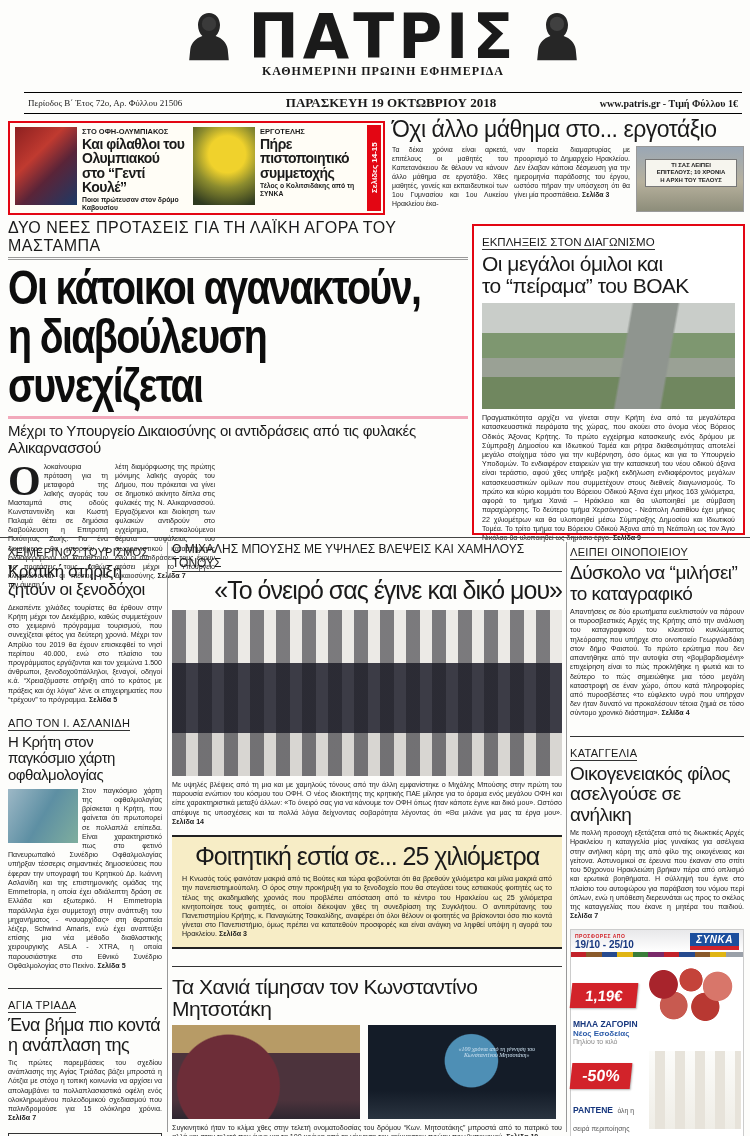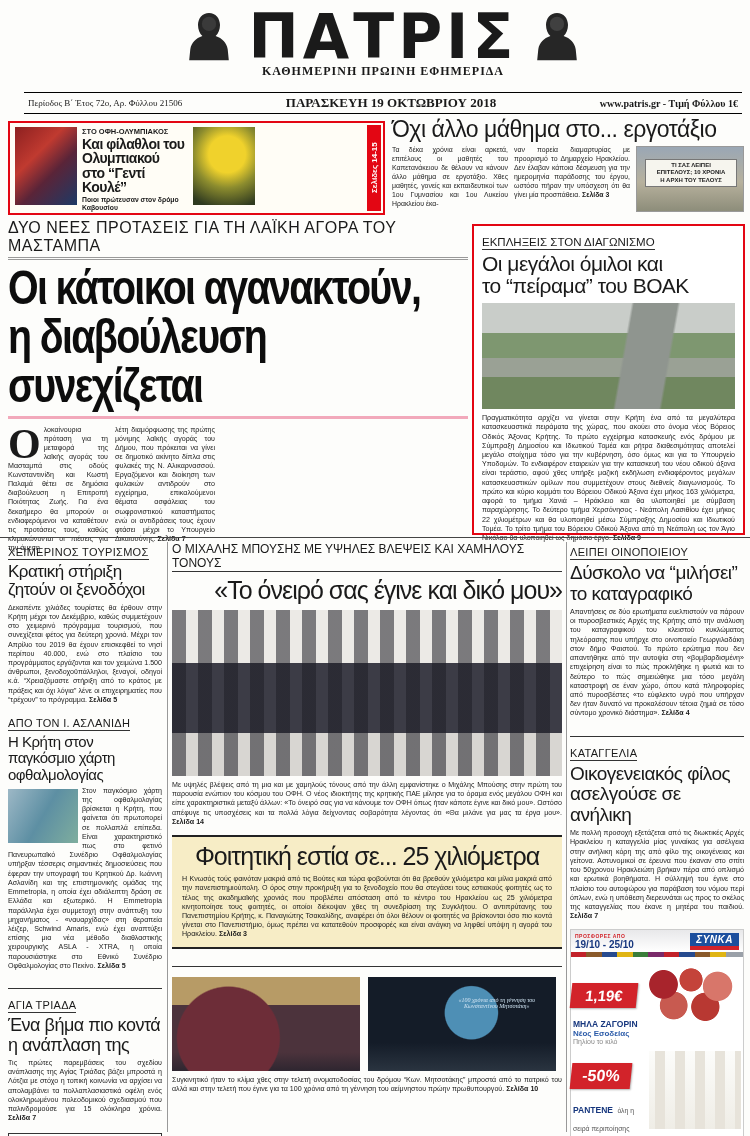--- a/index.html
+++ b/index.html
@@ -187,20 +187,25 @@
   <div class="teaser">
     <div class="t-photo photo ph-fans"></div>
     <div>
       <div class="t-kicker">ΣΤΟ ΟΦΗ-ΟΛΥΜΠΙΑΚΟΣ</div>
       <div class="t-head">Και φίλαθλοι του Ολυμπιακού στο “Γεντί Κουλέ”</div>
       <div class="t-sub">Ποιοι πρώτευσαν στον δρόμο Καβουσίου</div>
     </div>
   </div>
   <div class="teaser">
     <div class="t-photo photo ph-ergo"></div>
+    <div>
+      <div class="t-kicker">ΕΡΓΟΤΕΛΗΣ</div>
+      <div class="t-head">Πήρε πιστοποιητικό συμμετοχής</div>
+      <div class="t-sub">Τέλος ο Κολιτσιδάκης από τη ΣΥΝΚΑ</div>
+    </div>
   </div>
   <div class="pages-strip">Σελίδες 14-15</div>
 </div>
 
 <div class="abs" id="worksite">
   <div class="w-head">Όχι άλλο μάθημα στο... εργοτάξιο</div>
   <div class="w-row">
     <div class="w-col jt">Τα δέκα χρόνια είναι αρκετά, επιτέλους οι μαθητές του Καπετανάκειου δε θέλουν να κάνουν άλλο μάθημα σε εργοτάξιο. Χθες μαθητές, γονείς και εκπαιδευτικοί των 1ου Γυμνασίου και 1ου Λυκείου Ηρακλείου έκα-</div>
     <div class="w-col jt">
       <span>ναν πορεία διαμαρτυρίας με προορισμό το Δημαρχείο Ηρακλείου. Δεν έλαβαν κάποια δέσμευση για την ημερομηνία παράδοσης του έργου, ωστόσο πήραν την υπόσχεση ότι θα γίνει μία προσπάθεια.</span>
@@ -216,20 +221,21 @@
   </div>
 </div>
 
 <div class="abs" id="main-story">
   <div class="m-kicker">ΔΥΟ ΝΕΕΣ ΠΡΟΤΑΣΕΙΣ ΓΙΑ ΤΗ ΛΑΪΚΗ ΑΓΟΡΑ ΤΟΥ ΜΑΣΤΑΜΠΑ</div>
   <div class="m-head">
     <div>Οι κάτοικοι αγανακτούν,</div>
     <div>η διαβούλευση συνεχίζεται</div>
   </div>
   <div class="pink-rule"></div>
+  <div class="m-sub">Μέχρι το Υπουργείο Δικαιοσύνης οι αντιδράσεις από τις φυλακές Αλικαρνασσού</div>
   <div class="m-body">
     <div class="m-cola jt">
       <span class="dropcap">Ο</span>
       <span>λοκαίνουρια πρόταση για τη μεταφορά της λαϊκής αγοράς του Μασταμπά στις οδούς Κωνσταντινίδη και Κωστή Παλαμά θέτει σε δημόσια διαβούλευση η Επιτροπή Ποιότητας Ζωής. Για ένα δεκαήμερο θα μπορούν οι ενδιαφερόμενοι να καταθέτουν τις προτάσεις τους, καθώς κλιμακώνονται οι πιέσεις για την άμεση</span>
     </div>
     <div class="m-colb jt">
       <span>λέτη διαμόρφωσης της πρώτης μόνιμης λαϊκής αγοράς του Δήμου, που πρόκειται να γίνει σε δημοτικό ακίνητο δίπλα στις φυλακές της Ν. Αλικαρνασσού. Εργαζόμενοι και διοίκηση των φυλακών αντιδρούν στο εγχείρημα, επικαλούμενοι θέματα ασφάλειας του σωφρονιστικού καταστήματος ενώ οι αντιδράσεις τους έχουν φτάσει μέχρι το Υπουργείο Δικαιοσύνης.</span>
       <span class="pageref">Σελίδα 7</span>
     </div>
   </div>
@@ -295,20 +301,21 @@
     </div>
   </div>
   <div class="yellow-box">
     <div class="y-head">Φοιτητική εστία σε... 25 χιλιόμετρα</div>
     <div class="sbody jt">
       <span>Η Κνωσός τούς φαινόταν μακριά από τις Βούτες και τώρα φοβούνται ότι θα βρεθούν χιλιόμετρα και μίλια μακριά από την πανεπιστημιούπολη. Ο όρος στην προκήρυξη για το ξενοδοχείο που θα στεγάσει τους εστιακούς φοιτητές ως το τέλος της ακαδημαϊκής χρονιάς που προβλέπει απόσταση από το κέντρο του Ηρακλείου ως 25 χιλιόμετρα κινητοποίησε τους φοιτητές, οι οποίοι διέκοψαν χθες τη συνεδρίαση της Συγκλήτου. Ο αντιπρύτανης του Πανεπιστημίου Κρήτης, κ. Παναγιώτης Τσακαλίδης, αναφέρει ότι όλοι θέλουν οι φοιτητές να βρίσκονται όσο πιο κοντά γίνεται στο Πανεπιστήμιο, όμως πρέπει να κατατεθούν προσφορές και είναι ανάγκη να ληφθεί υπόψη η αγορά του Ηρακλείου.</span>
       <span class="pageref">Σελίδα 3</span>
     </div>
   </div>
   <div class="rule-above">
+    <div class="shead" style="font-size:21px;">Τα Χανιά τίμησαν τον Κωνσταντίνο Μητσοτάκη</div>
     <div class="mit-photos">
       <div class="mit-ph1 photo"></div>
       <div class="mit-ph2 photo">
         <div class="mit-overlay">«100 χρόνια από τη γέννηση του Κωνσταντίνου Μητσοτάκη»</div>
       </div>
     </div>
     <div class="c-caption jt">
       <span>Συγκινητικό ήταν το κλίμα χθες στην τελετή ονοματοδοσίας του δρόμου “Κων. Μητσοτάκης” μπροστά από το πατρικό του αλλά και στην τελετή που έγινε για τα 100 χρόνια από τη γέννηση του αείμνηστου πρώην πρωθυπουργού.</span>
       <span class="pageref">Σελίδα 10</span>
     </div>

